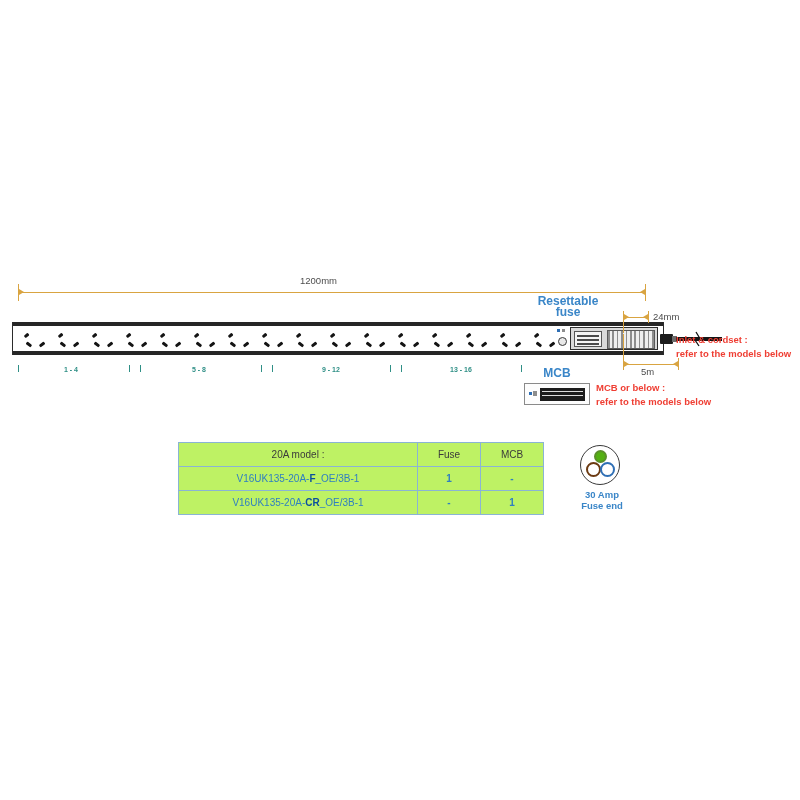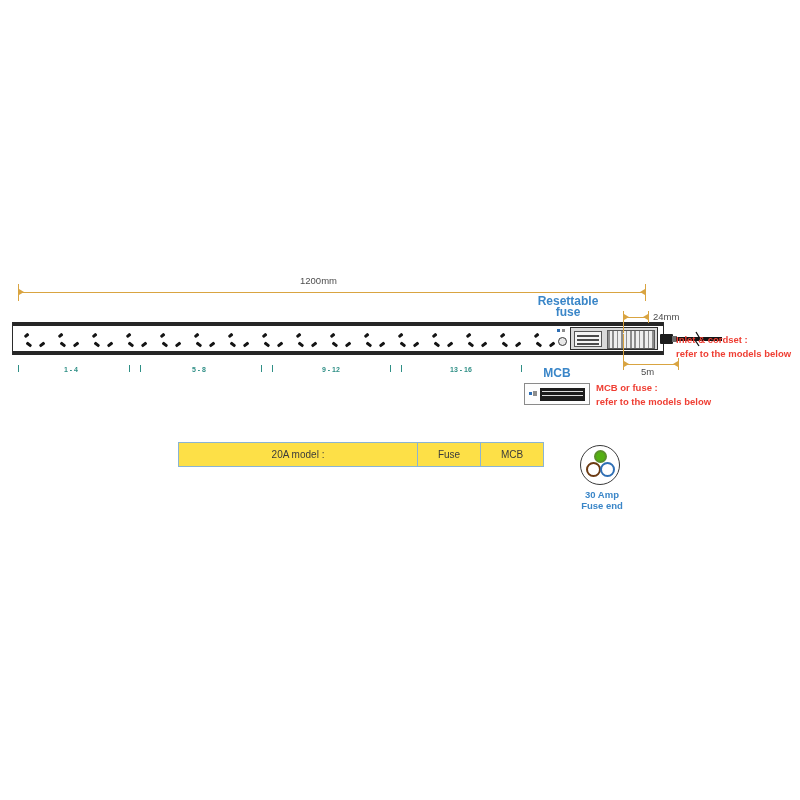--- a/index.html
+++ b/index.html
@@ -81,21 +81,21 @@
   
   #mcb-icon{position:absolute;left:524px;top:383px;width:66px;height:22px;
             background:#fdfdfd;border:1.2px solid #8a8a8a;box-sizing:border-box;}
   .mcb-dot{position:absolute;left:4px;top:8px;width:3px;height:3px;background:#2f6fb5;}
   .mcb-dot2{position:absolute;left:8px;top:7px;width:4px;height:5px;background:#8d8d8d;}
   .mcb-bar{position:absolute;left:15px;top:4px;width:45px;height:13px;background:#1c1c1c;}
   .mcb-bar i{position:absolute;left:2px;width:41px;height:1.4px;background:#dcdcdc;display:block;}
 
   
   #spec-table{position:absolute;left:178px;top:442px;width:366px;
-              border-collapse:collapse;font-size:10px;background:#fde047;}
+              border-collapse:collapse;font-size:10px;background:#bef264;}
   #spec-table td,#spec-table th{
     border:1px solid #8ab4d4;padding:0;height:23px;text-align:center;font-weight:normal;
   }
   #spec-table .hdr-model{color:#3b3b3b;font-size:10px;}
   #spec-table .hdr-col{color:#3b3b3b;font-size:10px;width:62px;}
   #spec-table .model-cell{color:#2f7fc1;font-size:10px;text-align:center;}
   #spec-table .val{color:#2f7fc1;font-weight:bold;font-size:10px;}
   .mv-bold{font-weight:bold;color:#0b4f9e;}
 
   
@@ -256,21 +256,21 @@
     <div class="arrowL" style="left:673px;top:361px;"></div>
     <div class="dim-label" style="left:641px;top:366px;">5m</div>
   </div>
 
   <div class="red-note" style="left:676px;top:333px;">
     <span>Inlet &amp; cordset :</span><br>
     <span>refer to the models below</span>
   </div>
 
   <div class="red-note" style="left:596px;top:381px;">
-    <span>MCB or fuse :</span><br>
+    <span>MCB or below :</span><br>
     <span>refer to the models below</span>
   </div>
 
   <div class="blue-label" style="left:527px;top:368px;width:60px;">MCB</div>
   <div id="mcb-icon">
     <div class="mcb-dot"></div>
     <div class="mcb-dot2"></div>
     <div class="mcb-bar">
       <i style="top:3px;"></i>
         <i style="top:7px;"></i>
@@ -294,20 +294,30 @@
     <div class="grp-label" style="left:450px;top:366px;">13 - 16</div>
     <div class="grp-tick" style="left:521px;top:365px;"></div>
   </div>
 
   <table id="spec-table">
     <tbody>
         <tr>
       <th class="hdr-model">20A model :</th>
       <th class="hdr-col">Fuse</th>
       <th class="hdr-col">MCB</th>
+    </tr>
+    <tr>
+      <td class="model-cell"><span>V16UK135-20A-</span><span class="mv-bold">F</span><span>_OE/3B-1</span></td>
+      <td class="val">1</td>
+      <td class="val">-</td>
+    </tr>
+    <tr>
+      <td class="model-cell"><span>V16UK135-20A-</span><span class="mv-bold">CR</span><span>_OE/3B-1</span></td>
+      <td class="val">-</td>
+      <td class="val">1</td>
     </tr>
   </tbody>
     </table>
 
   <div id="plug-icon">
     <div class="plug-ring"></div>
     <div class="plug-core plug-green"></div>
     <div class="plug-core plug-brown"></div>
     <div class="plug-core plug-blue"></div>
     <div class="plug-caption">

